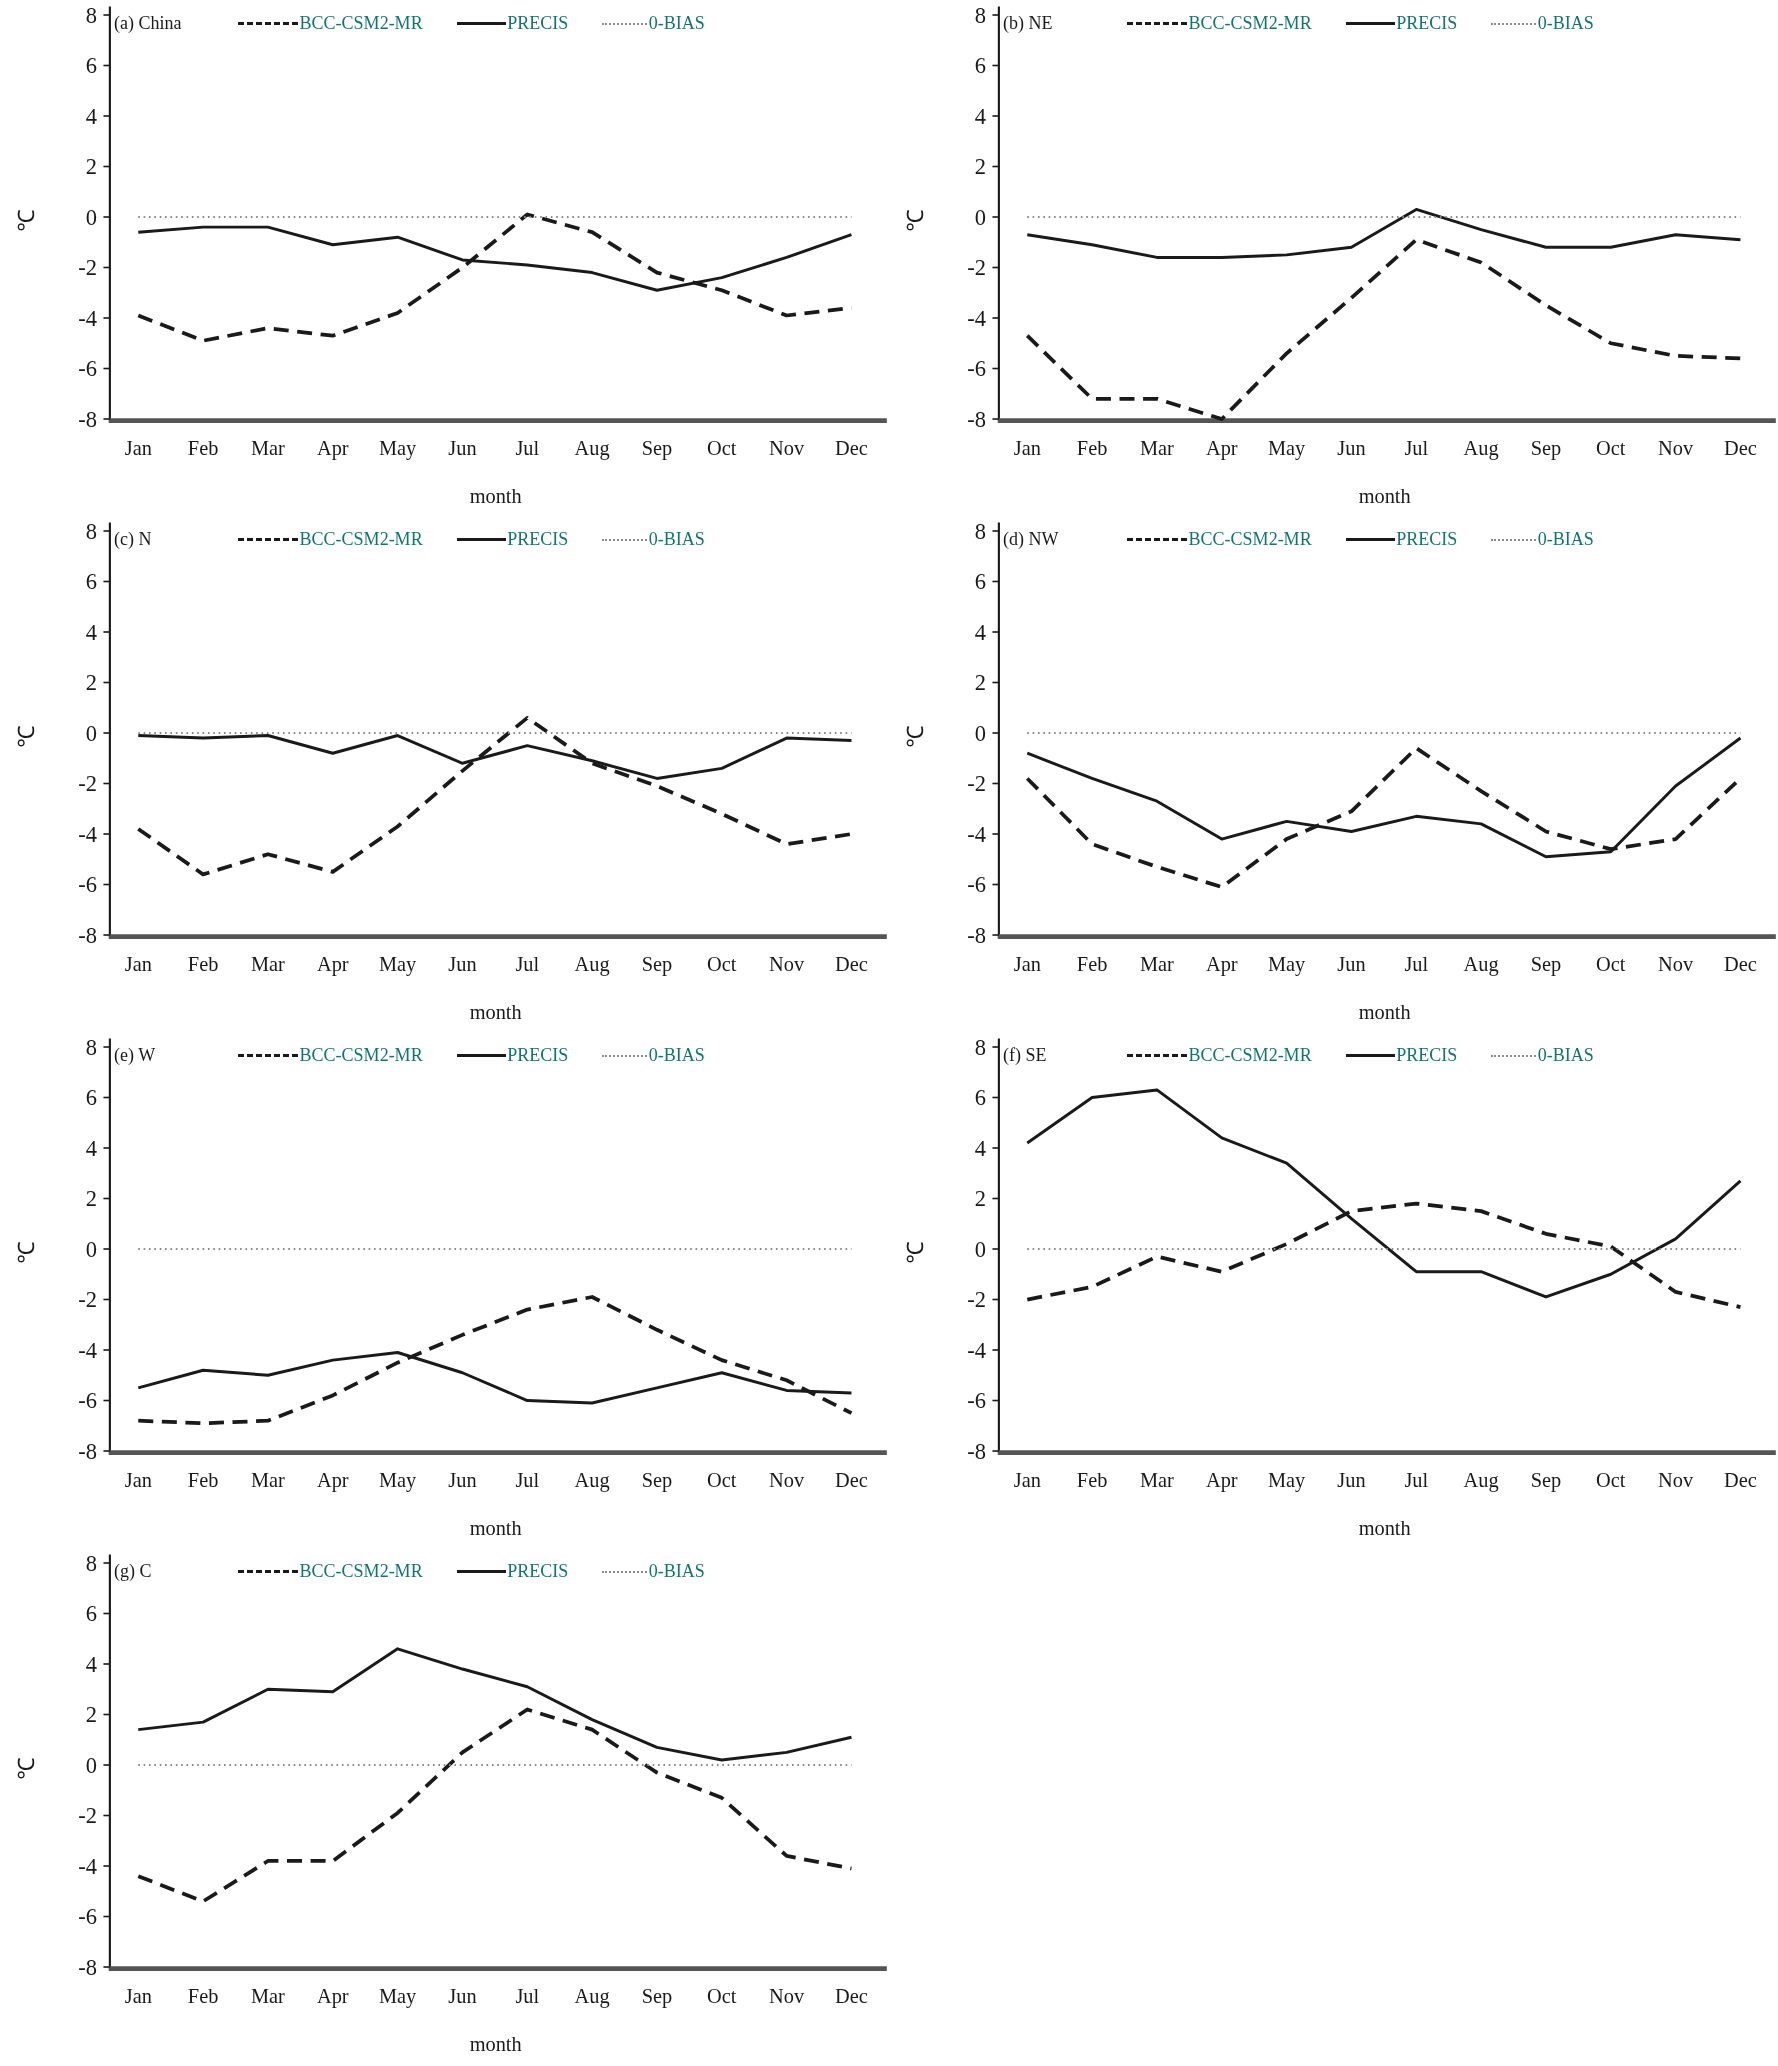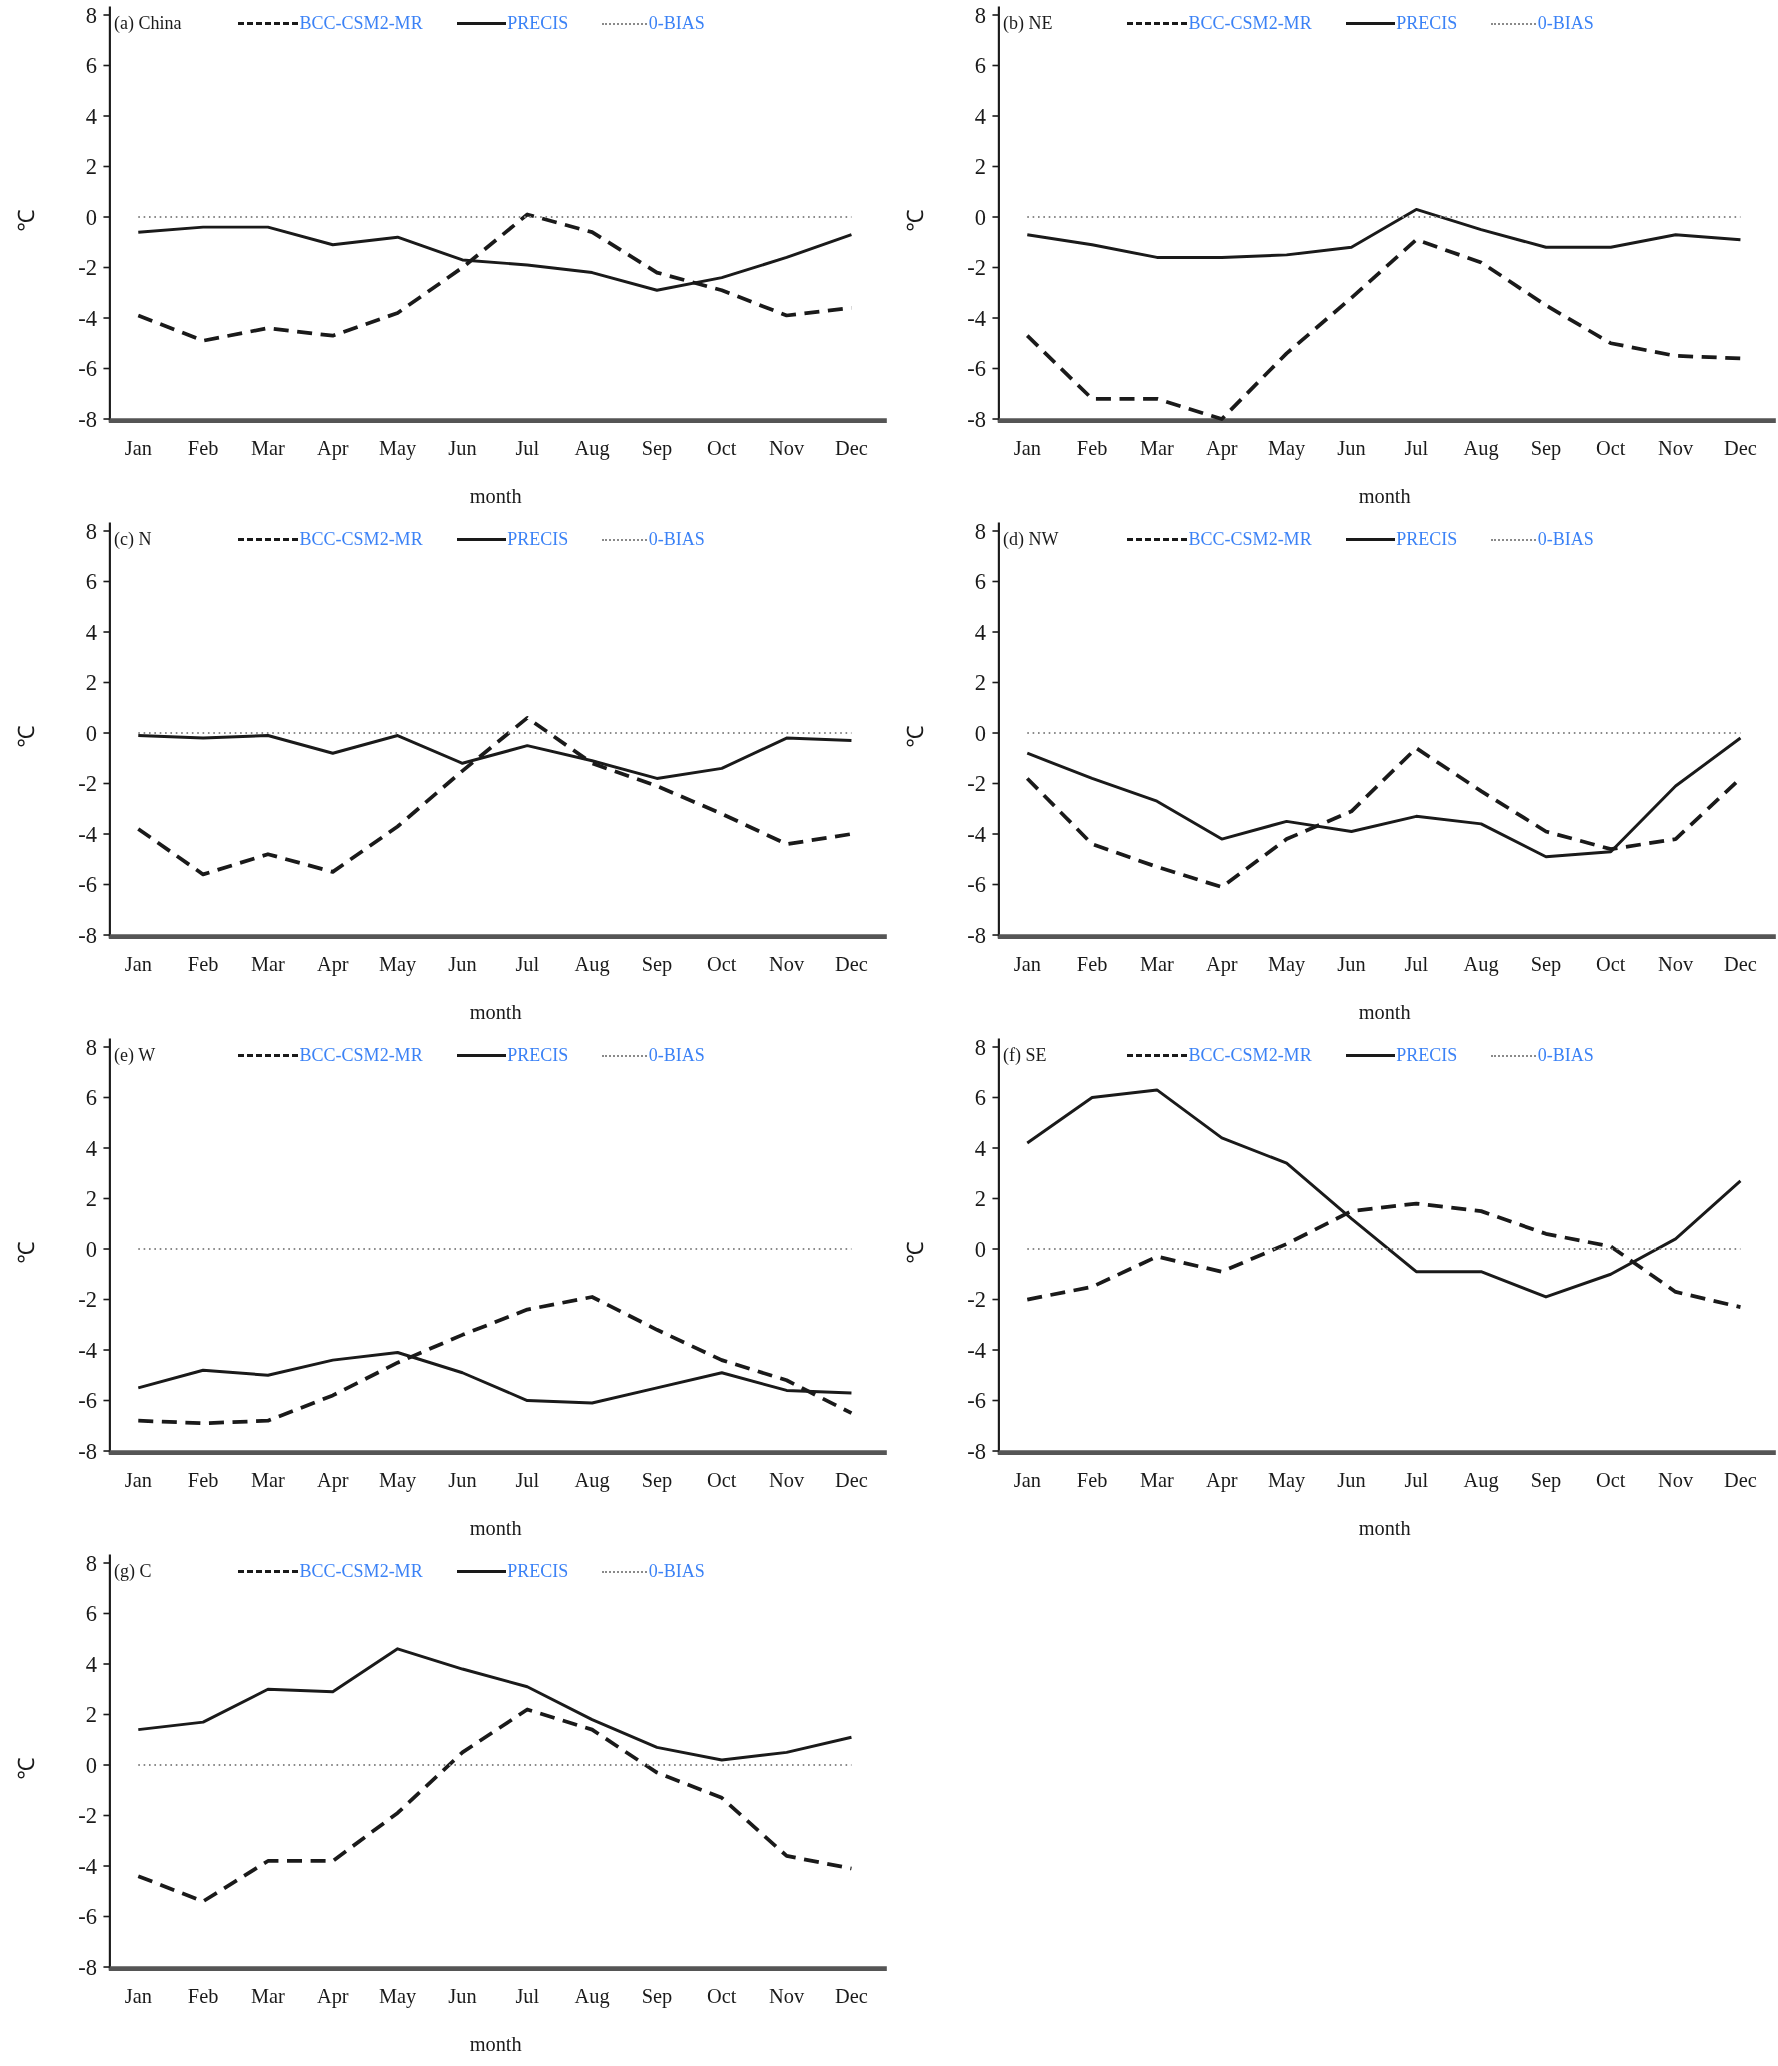--- a/index.html
+++ b/index.html
@@ -5,21 +5,21 @@
   html,body{margin:0;padding:0;background:#ffffff;}
   body{width:1779px;height:2066px;font-family:"Liberation Serif", serif;color:#111;}
   #grid{display:grid;grid-template-columns:889px 889px;grid-template-rows:repeat(4,516px);width:1779px;height:2065px;}
   .panel{position:relative;width:889px;height:516px;background:#fff;overflow:hidden;}
   .panel svg{position:absolute;left:0;top:0;width:889px;height:516px;}
   .ylabel{position:absolute;left:14px;top:205px;font-size:22.5px;transform:rotate(-90deg);transform-origin:center;color:#1a1a1a;}
   .legend{position:absolute;left:114px;top:8.6px;right:80px;height:30px;display:flex;align-items:center;white-space:nowrap;z-index:2;}
   .ptag{min-width:124px;font-size:18px;color:#1a1a1a;}
   .li{display:flex;align-items:center;margin-right:34px;}
   .li:last-child{margin-right:0;}
-  .lt{font-size:18px;color:#3b82f6;}
+  .lt{font-size:18px;color:#0f766e;}
   .sw{display:inline-block;height:0;margin-right:1.6px;}
   .sw-dashed{width:60px;border-top:3.8px dashed #1a1a1a;}
   .sw-solid{width:49px;border-top:3.2px solid #1a1a1a;}
   .sw-dotted{width:45px;border-top:2.1px dotted #8a8a8a;}
   .tick{font-size:42px;fill:#1a1a1a;font-family:"Liberation Serif",serif;}
   .cat{font-size:38px;fill:#1a1a1a;font-family:"Liberation Serif",serif;}
 </style>
 </head>
 <body>
 

